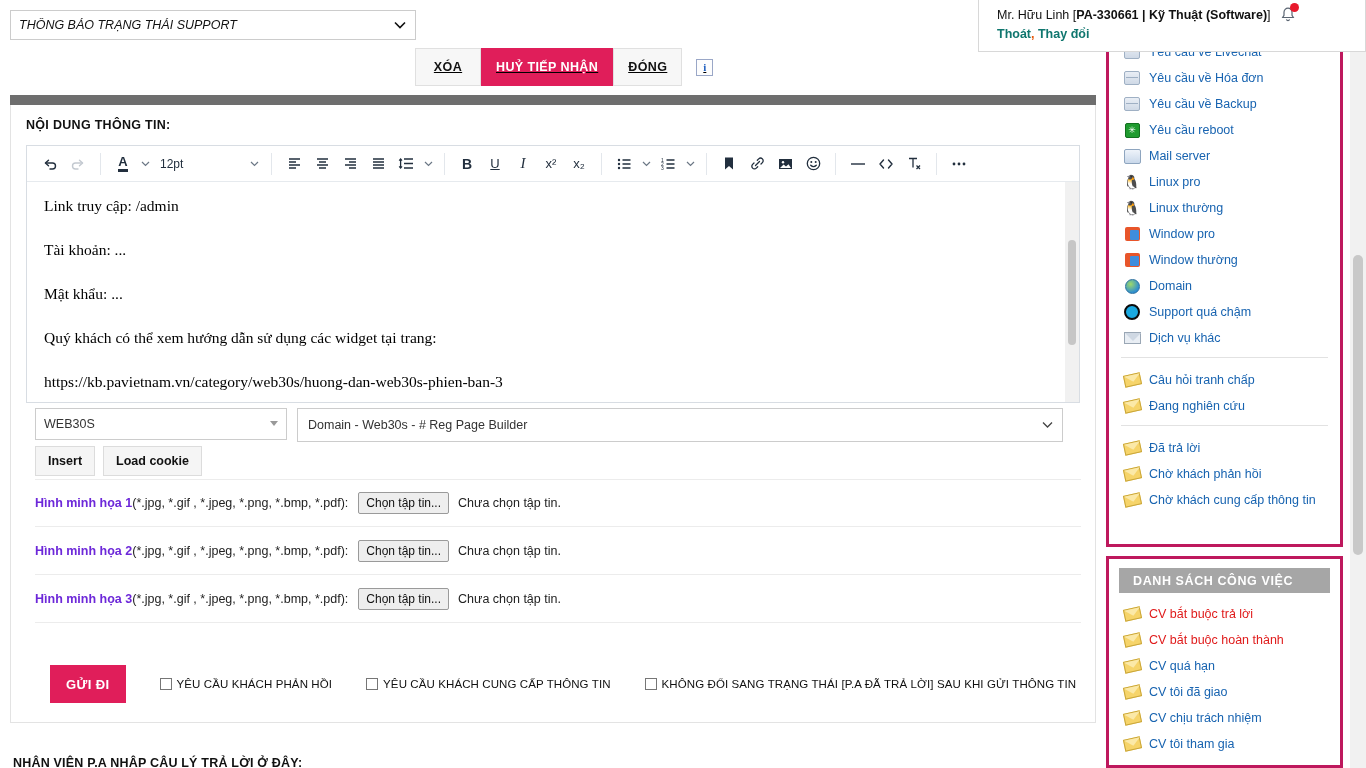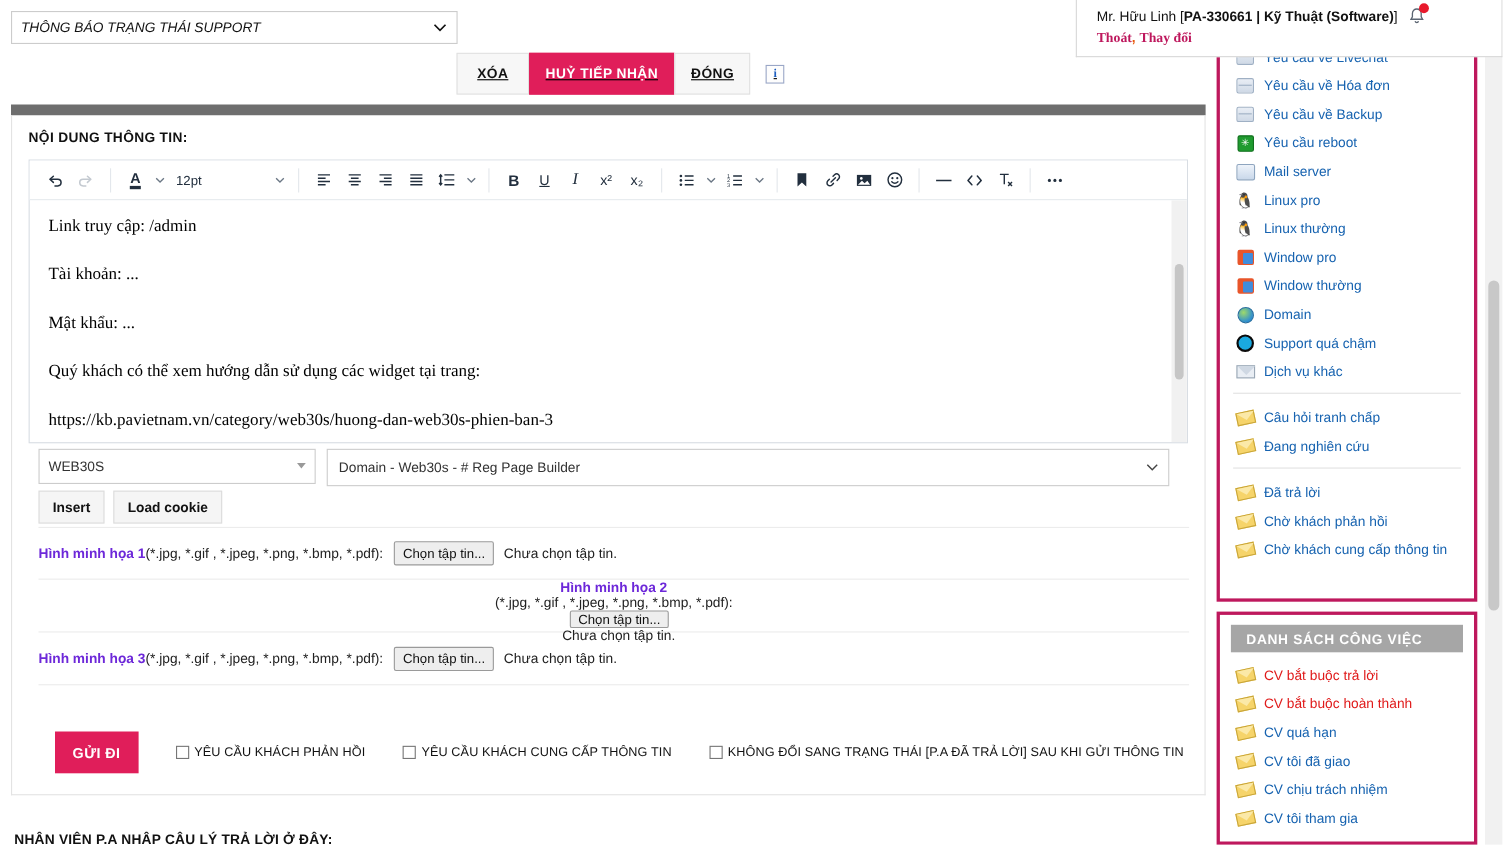--- a/index.html
+++ b/index.html
@@ -133,21 +133,21 @@
   }
   .btn-mini + .btn-mini { margin-left: 8px; }
 
   
   .file-row {
     position: absolute; left: 24px; width: 1046px; height: 48px;
     border-bottom: 1px solid #ececec; display: flex; align-items: center;
     font-size: 12.5px; color: #222;
   }
   #frow0 { top: 374px; border-top: 1px solid #ececec; }
-  #frow1 { top: 422px; flex-direction: column; }
+  #frow1 { top: 422px; }
   #frow2 { top: 470px; }
   .frow-label { font-weight: bold; color: #6d28d9; }
   .frow-ext { color: #222; }
   .file-btn {
     margin-left: 10px; height: 22px; padding: 0 7px;
     border: 1px solid #9a9a9a; background: #eeeeee; border-radius: 2px;
     font-size: 12px; color: #111; display: flex; align-items: center; cursor: pointer;
   }
   .file-status { margin-left: 9px; color: #222; font-size: 12.5px; }
 
@@ -194,21 +194,21 @@
   }
   
   .userbar {
     position: absolute; left: 978px; top: 0; width: 388px; height: 52px;
     background: #fff; border: 1px solid #d8d8d8; border-top: none;
     z-index: 40; padding: 6px 0 0 18px;
   }
   .user-line1 { font-size: 12.5px; color: #111; display: flex; align-items: center; }
   .user-line1 b { font-weight: bold; }
   .user-line2 { margin-top: 3px; font-size: 12.5px; font-weight: bold; color: #e8590c; }
-  .user-line2 a { color: #be185d; text-decoration: none; cursor: pointer; font-family: Liberation Serif, serif; }
+  .user-line2 a { color: #0f766e; text-decoration: none; cursor: pointer; }
   .bell { position: relative; margin-left: 8px; width: 18px; height: 18px; cursor: pointer; }
   .bell-dot {
     position: absolute; right: -2px; top: -3px; width: 9px; height: 9px;
     background: #e8192c; border-radius: 50%;
   }
 
   
   .page-sb { position: absolute; right: 0; top: 0; width: 16px; height: 768px; background: #f1f1f1; }
   .page-sb-thumb { position: absolute; left: 3px; top: 255px; width: 10px; height: 300px; background: #c8c8c8; border-radius: 5px; }
 

